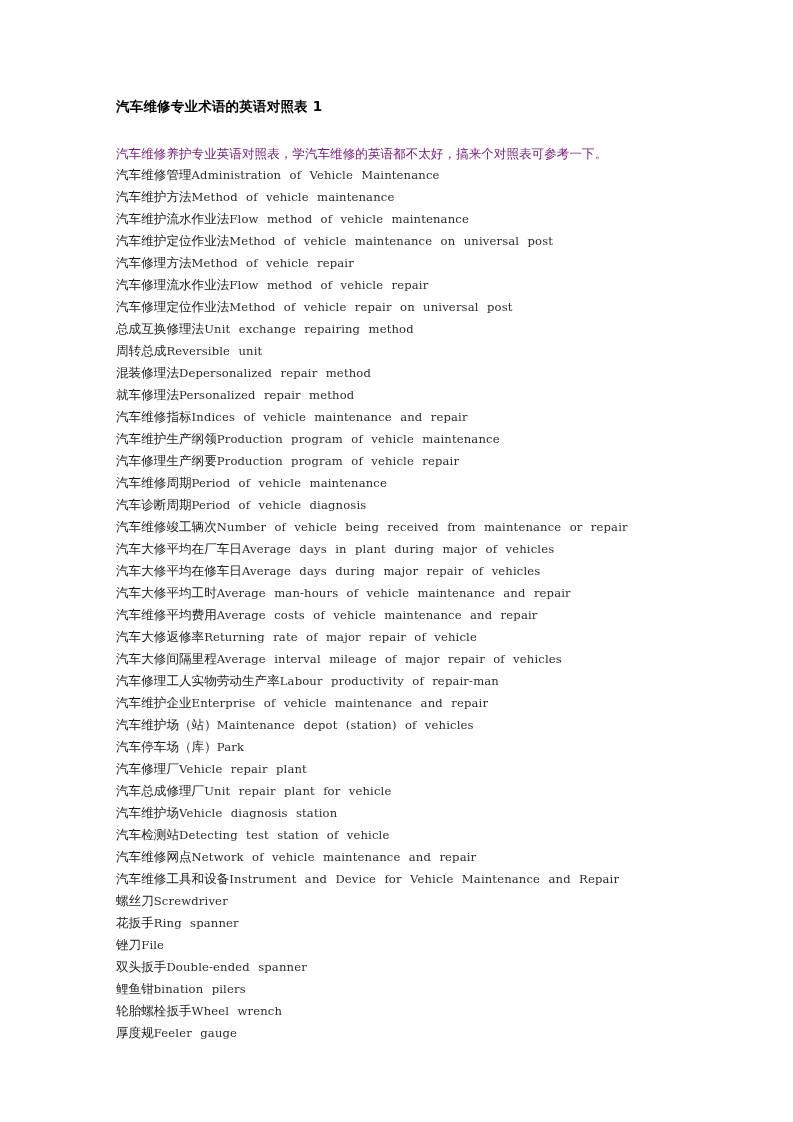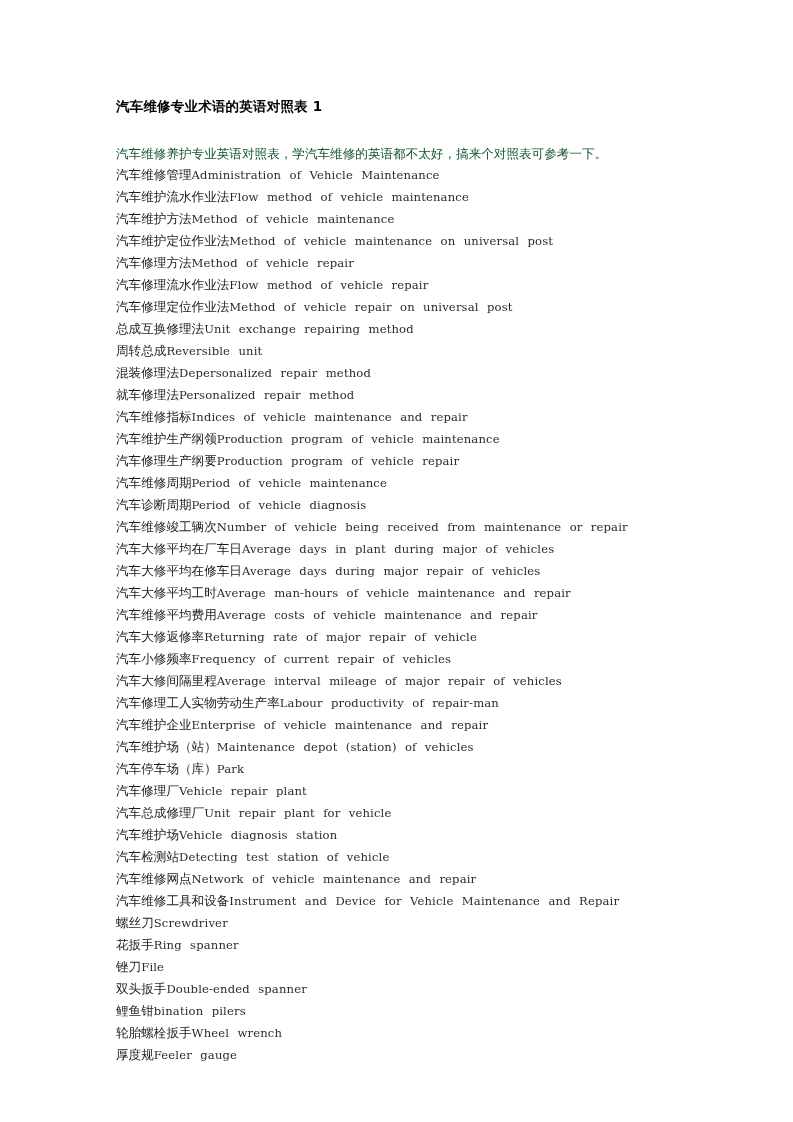--- a/index.html
+++ b/index.html
@@ -59,60 +59,59 @@
     font-size: 11.6px;
     color: #2a2a2a;
     letter-spacing: 0.15px;
     word-spacing: 4.5px;
     margin-top: 22px;
   }
   .intro-line {
     font-family: "DejaVu Sans", "Liberation Sans", sans-serif;
     font-size: 12.6px;
     line-height: 21px;
-    color: #14532d;
+    color: #701a75;
     white-space: nowrap;
   }
 </style>
 </head>
 <body>
 
 <div class="page">
   <div class="content">
 
     <h1 class="doc-title">汽车维修专业术语的英语对照表 1</h1>
 
     <div class="spacer"></div>
 
     <div class="intro-line">汽车维修养护专业英语对照表，学汽车维修的英语都不太好，搞来个对照表可参考一下。</div>
 
     <ul class="term-list">
         <li class="term-line"><span class="zh">汽车维修管理</span><span class="en">Administration  of  Vehicle  Maintenance</span></li>
+        <li class="term-line"><span class="zh">汽车维护方法</span><span class="en">Method  of  vehicle  maintenance</span></li>
         <li class="term-line"><span class="zh">汽车维护流水作业法</span><span class="en">Flow  method  of  vehicle  maintenance</span></li>
-        <li class="term-line"><span class="zh">汽车维护方法</span><span class="en">Method  of  vehicle  maintenance</span></li>
         <li class="term-line"><span class="zh">汽车维护定位作业法</span><span class="en">Method  of  vehicle  maintenance  on  universal  post</span></li>
         <li class="term-line"><span class="zh">汽车修理方法</span><span class="en">Method  of  vehicle  repair</span></li>
         <li class="term-line"><span class="zh">汽车修理流水作业法</span><span class="en">Flow  method  of  vehicle  repair</span></li>
         <li class="term-line"><span class="zh">汽车修理定位作业法</span><span class="en">Method  of  vehicle  repair  on  universal  post</span></li>
         <li class="term-line"><span class="zh">总成互换修理法</span><span class="en">Unit  exchange  repairing  method</span></li>
         <li class="term-line"><span class="zh">周转总成</span><span class="en">Reversible  unit</span></li>
         <li class="term-line"><span class="zh">混装修理法</span><span class="en">Depersonalized  repair  method</span></li>
         <li class="term-line"><span class="zh">就车修理法</span><span class="en">Personalized  repair  method</span></li>
         <li class="term-line"><span class="zh">汽车维修指标</span><span class="en">Indices  of  vehicle  maintenance  and  repair</span></li>
         <li class="term-line"><span class="zh">汽车维护生产纲领</span><span class="en">Production  program  of  vehicle  maintenance</span></li>
         <li class="term-line"><span class="zh">汽车修理生产纲要</span><span class="en">Production  program  of  vehicle  repair</span></li>
         <li class="term-line"><span class="zh">汽车维修周期</span><span class="en">Period  of  vehicle  maintenance</span></li>
         <li class="term-line"><span class="zh">汽车诊断周期</span><span class="en">Period  of  vehicle  diagnosis</span></li>
         <li class="term-line"><span class="zh">汽车维修竣工辆次</span><span class="en">Number  of  vehicle  being  received  from  maintenance  or  repair</span></li>
         <li class="term-line"><span class="zh">汽车大修平均在厂车日</span><span class="en">Average  days  in  plant  during  major  of  vehicles</span></li>
         <li class="term-line"><span class="zh">汽车大修平均在修车日</span><span class="en">Average  days  during  major  repair  of  vehicles</span></li>
         <li class="term-line"><span class="zh">汽车大修平均工时</span><span class="en">Average  man-hours  of  vehicle  maintenance  and  repair</span></li>
         <li class="term-line"><span class="zh">汽车维修平均费用</span><span class="en">Average  costs  of  vehicle  maintenance  and  repair</span></li>
         <li class="term-line"><span class="zh">汽车大修返修率</span><span class="en">Returning  rate  of  major  repair  of  vehicle</span></li>
-        <li class="term-line"><span class="zh">汽车小修频率</span><span class="en">Frequency  of  current  repair  of  vehicles</span></li>
         <li class="term-line"><span class="zh">汽车大修间隔里程</span><span class="en">Average  interval  mileage  of  major  repair  of  vehicles</span></li>
         <li class="term-line"><span class="zh">汽车修理工人实物劳动生产率</span><span class="en">Labour  productivity  of  repair-man</span></li>
         <li class="term-line"><span class="zh">汽车维护企业</span><span class="en">Enterprise  of  vehicle  maintenance  and  repair</span></li>
         <li class="term-line"><span class="zh">汽车维护场（站）</span><span class="en">Maintenance  depot  (station)  of  vehicles</span></li>
         <li class="term-line"><span class="zh">汽车停车场（库）</span><span class="en">Park</span></li>
         <li class="term-line"><span class="zh">汽车修理厂</span><span class="en">Vehicle  repair  plant</span></li>
         <li class="term-line"><span class="zh">汽车总成修理厂</span><span class="en">Unit  repair  plant  for  vehicle</span></li>
         <li class="term-line"><span class="zh">汽车维护场</span><span class="en">Vehicle  diagnosis  station</span></li>
         <li class="term-line"><span class="zh">汽车检测站</span><span class="en">Detecting  test  station  of  vehicle</span></li>
         <li class="term-line"><span class="zh">汽车维修网点</span><span class="en">Network  of  vehicle  maintenance  and  repair</span></li>

